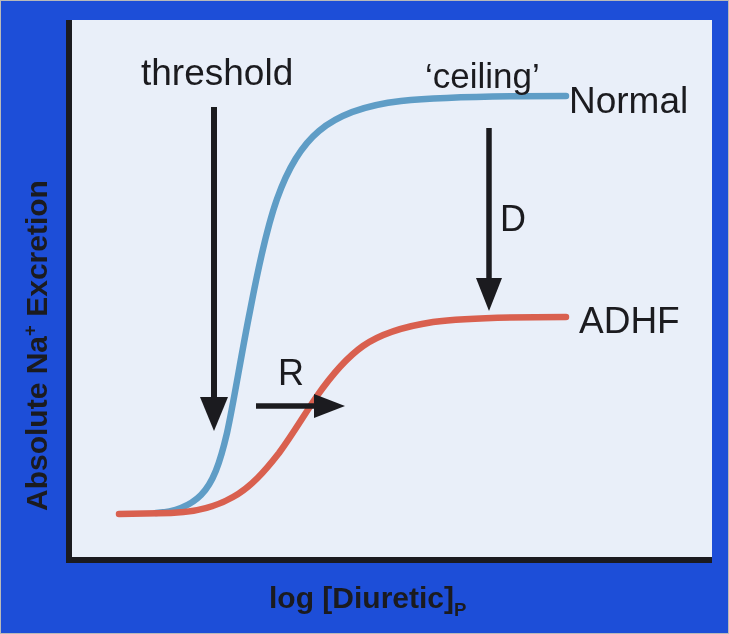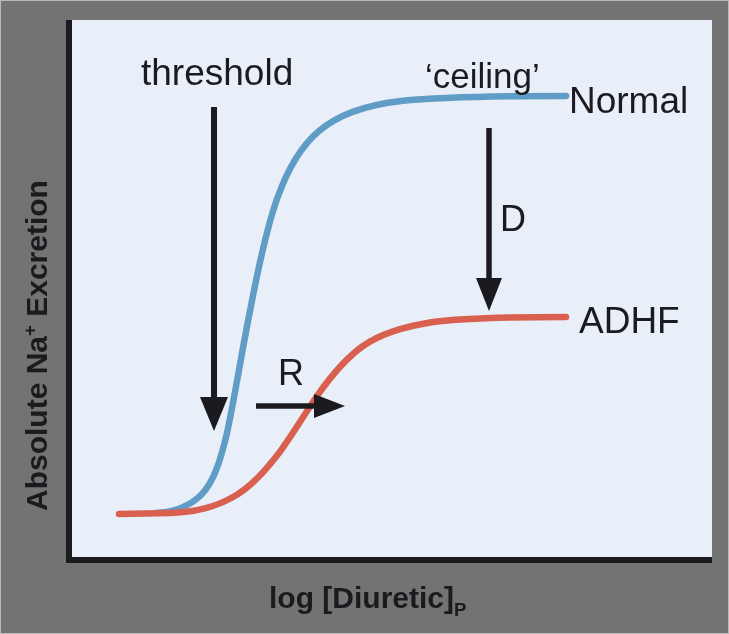--- a/index.html
+++ b/index.html
@@ -7,21 +7,21 @@
     padding: 0;
     background: #ffffff;
   }
   body {
     font-family: "Liberation Sans", sans-serif;
   }
   #figure {
     position: relative;
     width: 729px;
     height: 634px;
-    background: #737373;
+    background: #1d4ed8;
     box-sizing: border-box;
     border: 1px solid #b9b9b9;
     overflow: hidden;
   }
   #chart-svg {
     position: absolute;
     left: 0;
     top: 0;
     display: block;
   }

